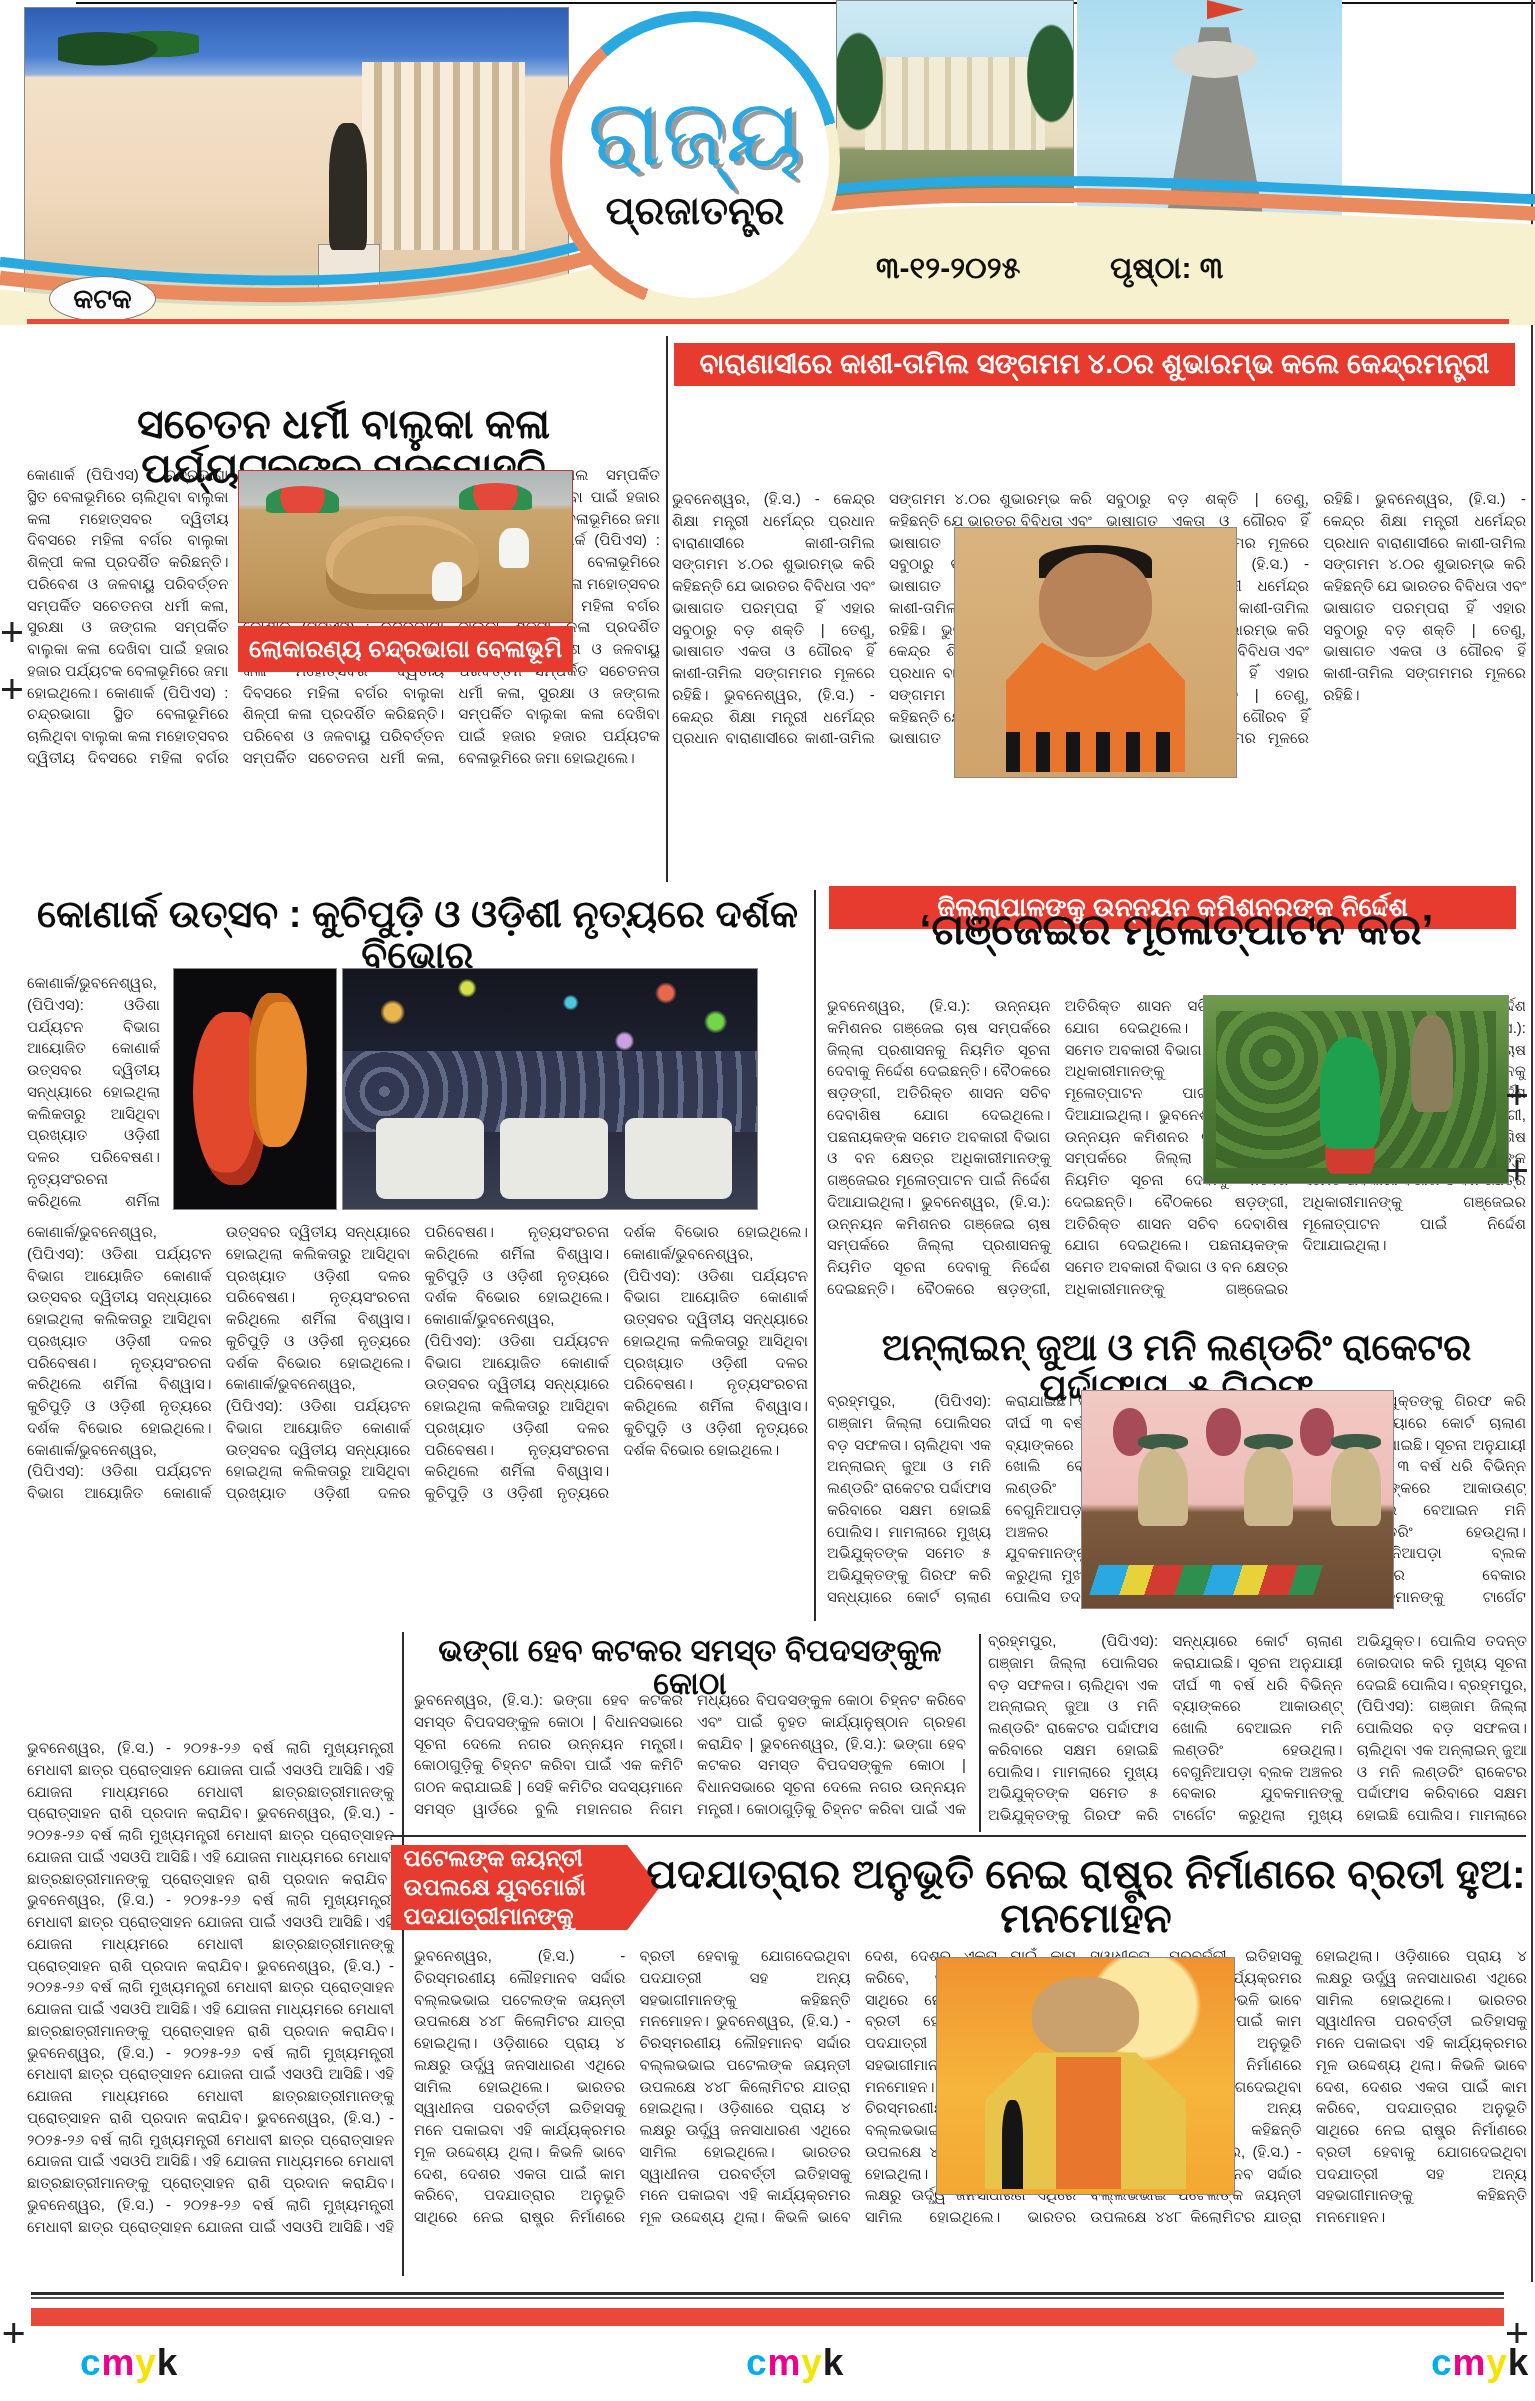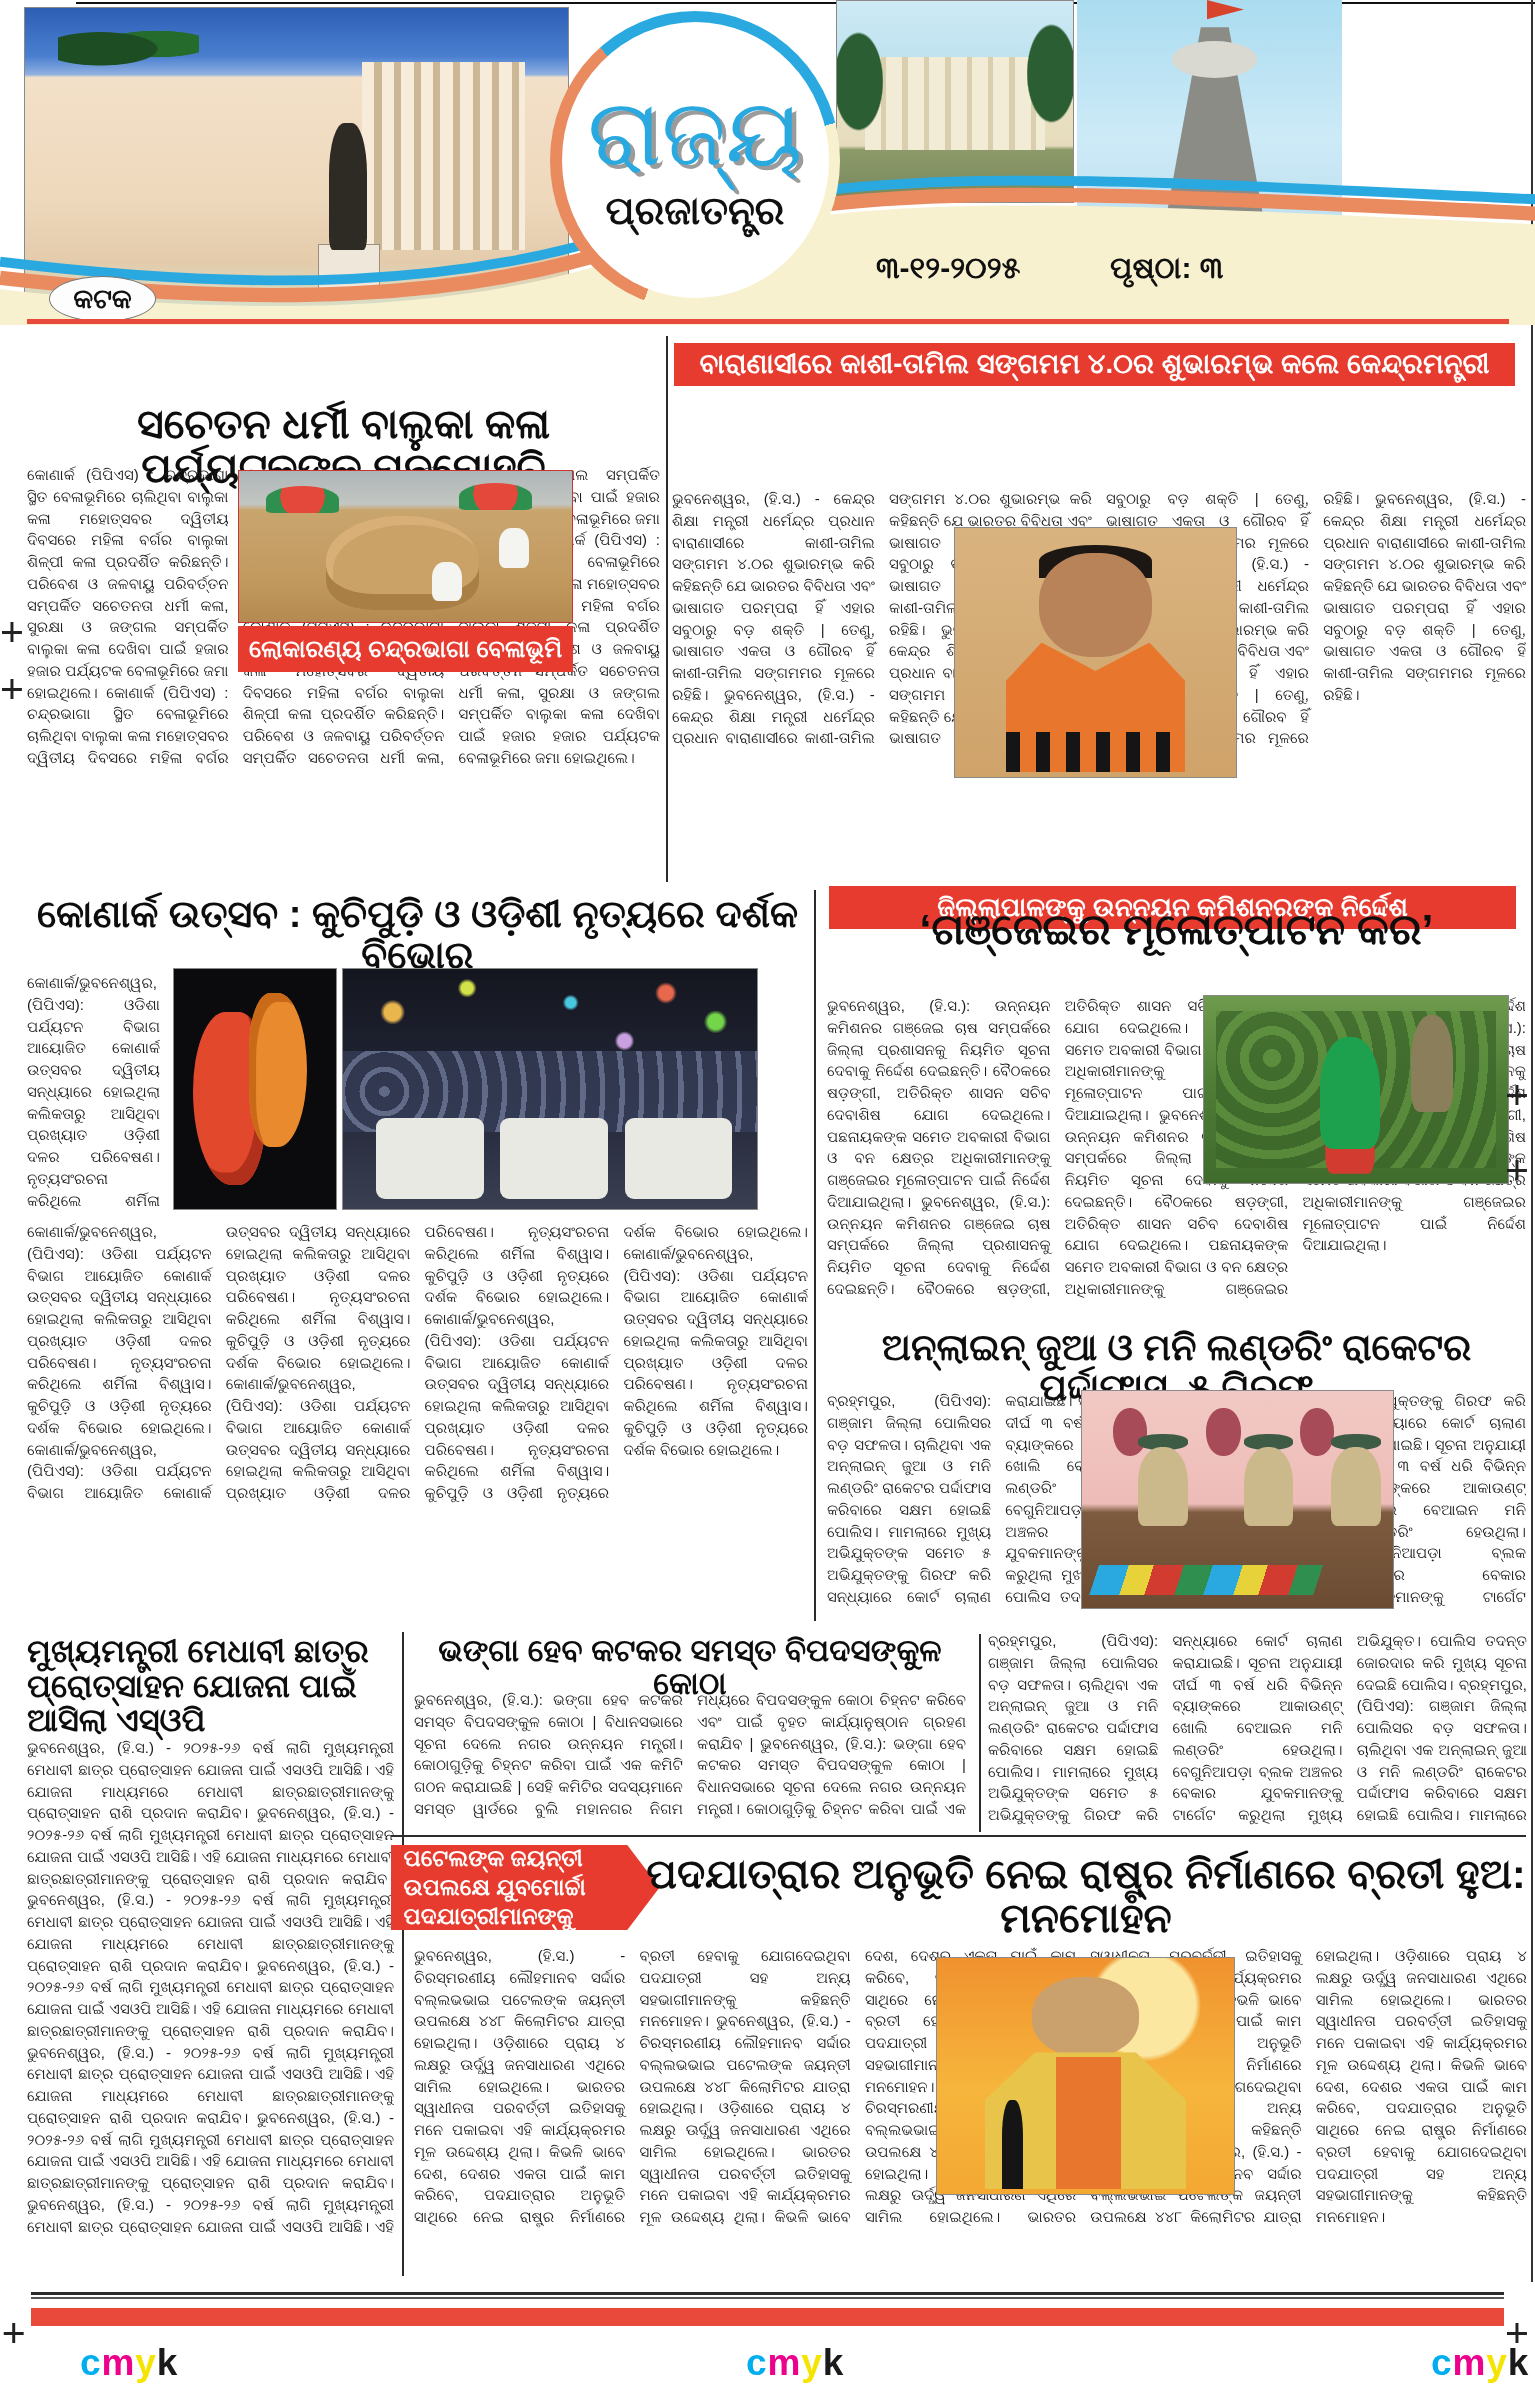--- a/index.html
+++ b/index.html
@@ -225,21 +225,20 @@
     <div class="cap" style="left:18%;top:20%;"></div>
     <div class="officer" style="left:18%;"></div>
     <div class="cap" style="left:52%;top:20%;"></div>
     <div class="officer" style="left:52%;"></div>
     <div class="cap" style="left:80%;top:20%;"></div>
     <div class="officer" style="left:80%;"></div>
     <div class="cards"></div>
   </div>
   <div class="bodytext" style="left:988px;top:1630px;width:539px;height:199px;column-count:3;">ବ୍ରହ୍ମପୁର, (ପିପିଏସ): ଗଞ୍ଜାମ ଜିଲ୍ଲା ପୋଲିସର ବଡ଼ ସଫଳତା। ଚାଲିଥିବା ଏକ ଅନ୍‌ଲାଇନ୍ ଜୁଆ ଓ ମନି ଲଣ୍ଡରିଂ ରାକେଟର ପର୍ଦ୍ଦାଫାସ କରିବାରେ ସକ୍ଷମ ହୋଇଛି ପୋଲିସ। ମାମଲାରେ ମୁଖ୍ୟ ଅଭିଯୁକ୍ତଙ୍କ ସମେତ ୫ ଅଭିଯୁକ୍ତଙ୍କୁ ଗିରଫ କରି ସନ୍ଧ୍ୟାରେ କୋର୍ଟ ଚାଲାଣ କରାଯାଇଛି। ସୂଚନା ଅନୁଯାୟୀ ଦୀର୍ଘ ୩ ବର୍ଷ ଧରି ବିଭିନ୍ନ ବ୍ୟାଙ୍କରେ ଆକାଉଣ୍ଟ୍ ଖୋଲି ବେଆଇନ ମନି ଲଣ୍ଡରିଂ ହେଉଥିଲା। ବେଗୁନିଆପଡ଼ା ବ୍ଲକ ଅଞ୍ଚଳର ବେକାର ଯୁବକମାନଙ୍କୁ ଟାର୍ଗେଟ କରୁଥିଲା ମୁଖ୍ୟ ଅଭିଯୁକ୍ତ। ପୋଲିସ ତଦନ୍ତ ଜୋରଦାର କରି ମୁଖ୍ୟ ସୂଚନା ଦେଇଛି ପୋଲିସ। ବ୍ରହ୍ମପୁର, (ପିପିଏସ): ଗଞ୍ଜାମ ଜିଲ୍ଲା ପୋଲିସର ବଡ଼ ସଫଳତା। ଚାଲିଥିବା ଏକ ଅନ୍‌ଲାଇନ୍ ଜୁଆ ଓ ମନି ଲଣ୍ଡରିଂ ରାକେଟର ପର୍ଦ୍ଦାଫାସ କରିବାରେ ସକ୍ଷମ ହୋଇଛି ପୋଲିସ। ମାମଲାରେ ମୁଖ୍ୟ ଅଭିଯୁକ୍ତଙ୍କ ସମେତ ୫ ଅଭିଯୁକ୍ତଙ୍କୁ ଗିରଫ କରି ସନ୍ଧ୍ୟାରେ କୋର୍ଟ ଚାଲାଣ କରାଯାଇଛି। ସୂଚନା ଅନୁଯାୟୀ ଦୀର୍ଘ ୩ ବର୍ଷ ଧରି ବିଭିନ୍ନ ବ୍ୟାଙ୍କରେ ଆକାଉଣ୍ଟ୍ ଖୋଲି ବେଆଇନ ମନି ଲଣ୍ଡରିଂ ହେଉଥିଲା। ବେଗୁନିଆପଡ଼ା ବ୍ଲକ ଅଞ୍ଚଳର ବେକାର ଯୁବକମାନଙ୍କୁ ଟାର୍ଗେଟ କରୁଥିଲା ମୁଖ୍ୟ ଅଭିଯୁକ୍ତ। ପୋଲିସ ତଦନ୍ତ ଜୋରଦାର କରି ମୁଖ୍ୟ ସୂଚନା ଦେଇଛି ପୋଲିସ।</div>
 
-  <div class="headline" style="left:27px;top:1634px;width:367px;font-size:32px;text-align:left;">ମୁଖ୍ୟମନ୍ତ୍ରୀ ମେଧାବୀ ଛାତ୍ର ପ୍ରୋତ୍ସାହନ ଯୋଜନା ପାଇଁ ଆସିଲା ଏସ୍‌ଓପି</div>
   <div class="bodytext" style="left:27px;top:1737px;width:367px;height:537px;column-count:1;">ଭୁବନେଶ୍ୱର, (ହି.ସ.) - ୨୦୨୫-୨୬ ବର୍ଷ ଲାଗି ମୁଖ୍ୟମନ୍ତ୍ରୀ ମେଧାବୀ ଛାତ୍ର ପ୍ରୋତ୍ସାହନ ଯୋଜନା ପାଇଁ ଏସଓପି ଆସିଛି। ଏହି ଯୋଜନା ମାଧ୍ୟମରେ ମେଧାବୀ ଛାତ୍ରଛାତ୍ରୀମାନଙ୍କୁ ପ୍ରୋତ୍ସାହନ ରାଶି ପ୍ରଦାନ କରାଯିବ। ଭୁବନେଶ୍ୱର, (ହି.ସ.) - ୨୦୨୫-୨୬ ବର୍ଷ ଲାଗି ମୁଖ୍ୟମନ୍ତ୍ରୀ ମେଧାବୀ ଛାତ୍ର ପ୍ରୋତ୍ସାହନ ଯୋଜନା ପାଇଁ ଏସଓପି ଆସିଛି। ଏହି ଯୋଜନା ମାଧ୍ୟମରେ ମେଧାବୀ ଛାତ୍ରଛାତ୍ରୀମାନଙ୍କୁ ପ୍ରୋତ୍ସାହନ ରାଶି ପ୍ରଦାନ କରାଯିବ। ଭୁବନେଶ୍ୱର, (ହି.ସ.) - ୨୦୨୫-୨୬ ବର୍ଷ ଲାଗି ମୁଖ୍ୟମନ୍ତ୍ରୀ ମେଧାବୀ ଛାତ୍ର ପ୍ରୋତ୍ସାହନ ଯୋଜନା ପାଇଁ ଏସଓପି ଆସିଛି। ଏହି ଯୋଜନା ମାଧ୍ୟମରେ ମେଧାବୀ ଛାତ୍ରଛାତ୍ରୀମାନଙ୍କୁ ପ୍ରୋତ୍ସାହନ ରାଶି ପ୍ରଦାନ କରାଯିବ। ଭୁବନେଶ୍ୱର, (ହି.ସ.) - ୨୦୨୫-୨୬ ବର୍ଷ ଲାଗି ମୁଖ୍ୟମନ୍ତ୍ରୀ ମେଧାବୀ ଛାତ୍ର ପ୍ରୋତ୍ସାହନ ଯୋଜନା ପାଇଁ ଏସଓପି ଆସିଛି। ଏହି ଯୋଜନା ମାଧ୍ୟମରେ ମେଧାବୀ ଛାତ୍ରଛାତ୍ରୀମାନଙ୍କୁ ପ୍ରୋତ୍ସାହନ ରାଶି ପ୍ରଦାନ କରାଯିବ। ଭୁବନେଶ୍ୱର, (ହି.ସ.) - ୨୦୨୫-୨୬ ବର୍ଷ ଲାଗି ମୁଖ୍ୟମନ୍ତ୍ରୀ ମେଧାବୀ ଛାତ୍ର ପ୍ରୋତ୍ସାହନ ଯୋଜନା ପାଇଁ ଏସଓପି ଆସିଛି। ଏହି ଯୋଜନା ମାଧ୍ୟମରେ ମେଧାବୀ ଛାତ୍ରଛାତ୍ରୀମାନଙ୍କୁ ପ୍ରୋତ୍ସାହନ ରାଶି ପ୍ରଦାନ କରାଯିବ। ଭୁବନେଶ୍ୱର, (ହି.ସ.) - ୨୦୨୫-୨୬ ବର୍ଷ ଲାଗି ମୁଖ୍ୟମନ୍ତ୍ରୀ ମେଧାବୀ ଛାତ୍ର ପ୍ରୋତ୍ସାହନ ଯୋଜନା ପାଇଁ ଏସଓପି ଆସିଛି। ଏହି ଯୋଜନା ମାଧ୍ୟମରେ ମେଧାବୀ ଛାତ୍ରଛାତ୍ରୀମାନଙ୍କୁ ପ୍ରୋତ୍ସାହନ ରାଶି ପ୍ରଦାନ କରାଯିବ। ଭୁବନେଶ୍ୱର, (ହି.ସ.) - ୨୦୨୫-୨୬ ବର୍ଷ ଲାଗି ମୁଖ୍ୟମନ୍ତ୍ରୀ ମେଧାବୀ ଛାତ୍ର ପ୍ରୋତ୍ସାହନ ଯୋଜନା ପାଇଁ ଏସଓପି ଆସିଛି। ଏହି ଯୋଜନା ମାଧ୍ୟମରେ ମେଧାବୀ ଛାତ୍ରଛାତ୍ରୀମାନଙ୍କୁ ପ୍ରୋତ୍ସାହନ ରାଶି ପ୍ରଦାନ କରାଯିବ।</div>
 
   <div class="vdiv" style="left:402px;top:1632px;height:644px;"></div>
   <div class="vdiv" style="left:979px;top:1634px;height:198px;"></div>
 
   <div class="headline" style="left:414px;top:1634px;width:552px;font-size:31px;">ଭଙ୍ଗା ହେବ କଟକର ସମସ୍ତ ବିପଦସଙ୍କୁଳ କୋଠା</div>
   <div class="bodytext" style="left:414px;top:1689px;width:552px;height:141px;column-count:2;">ଭୁବନେଶ୍ୱର, (ହି.ସ.): ଭଙ୍ଗା ହେବ କଟକର ସମସ୍ତ ବିପଦସଙ୍କୁଳ କୋଠା | ବିଧାନସଭାରେ ସୂଚନା ଦେଲେ ନଗର ଉନ୍ନୟନ ମନ୍ତ୍ରୀ। କୋଠାଗୁଡ଼ିକୁ ଚିହ୍ନଟ କରିବା ପାଇଁ ଏକ କମିଟି ଗଠନ କରାଯାଇଛି | ସେହି କମିଟିର ସଦସ୍ୟମାନେ ସମସ୍ତ ୱାର୍ଡରେ ବୁଲି ମହାନଗର ନିଗମ ମଧ୍ୟରେ ବିପଦସଙ୍କୁଳ କୋଠା ଚିହ୍ନଟ କରିବେ ଏବଂ ପାଇଁ ବୃହତ କାର୍ଯ୍ୟାନୁଷ୍ଠାନ ଗ୍ରହଣ କରାଯିବ | ଭୁବନେଶ୍ୱର, (ହି.ସ.): ଭଙ୍ଗା ହେବ କଟକର ସମସ୍ତ ବିପଦସଙ୍କୁଳ କୋଠା | ବିଧାନସଭାରେ ସୂଚନା ଦେଲେ ନଗର ଉନ୍ନୟନ ମନ୍ତ୍ରୀ। କୋଠାଗୁଡ଼ିକୁ ଚିହ୍ନଟ କରିବା ପାଇଁ ଏକ କମିଟି ଗଠନ କରାଯାଇଛି | ସେହି କମିଟିର ସଦସ୍ୟମାନେ ସମସ୍ତ ୱାର୍ଡରେ ବୁଲି ମହାନଗର ନିଗମ ମଧ୍ୟରେ ବିପଦସଙ୍କୁଳ କୋଠା ଚିହ୍ନଟ କରିବେ ଏବଂ ପାଇଁ ବୃହତ କାର୍ଯ୍ୟାନୁଷ୍ଠାନ ଗ୍ରହଣ କରାଯିବ |</div>
 
   <div class="hdiv" style="left:391px;top:1835px;width:1135px;"></div>
 

